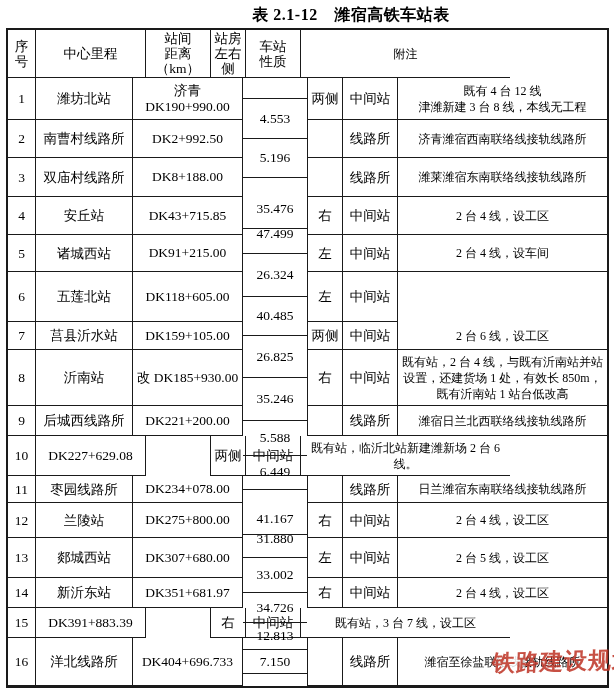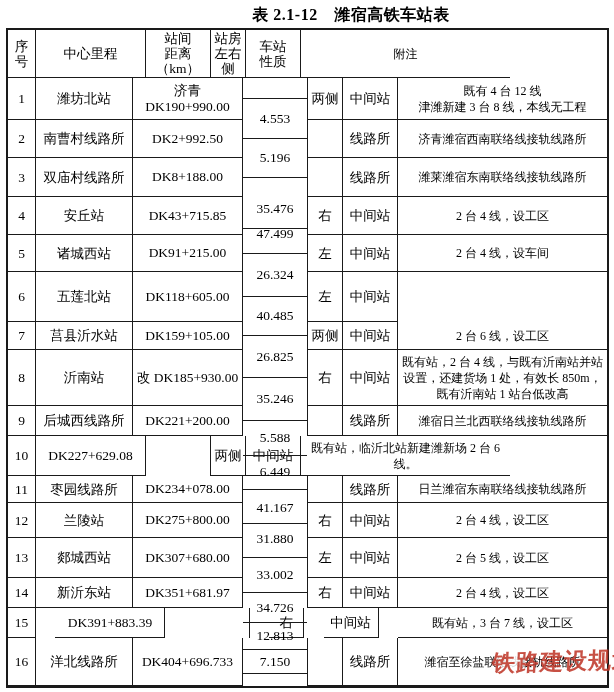--- a/index.html
+++ b/index.html
@@ -196,21 +196,21 @@
         </div>
         <div class="row" style="height: 30px;">
           <div class="cell c0">14</div>
           <div class="cell c1">新沂东站</div>
           <div class="cell c2">DK351+681.97</div>
           <div class="cell c3"></div>
           <div class="cell c4">右</div>
           <div class="cell c5">中间站</div>
           <div class="cell c6">2 台 4 线，设工区</div>
         </div>
-        <div class="row" style="height: 30px; justify-content: space-between;">
+        <div class="row" style="height: 30px;">
           <div class="cell c0">15</div>
           <div class="cell c2">DK391+883.39</div>
           <div class="cell c3"></div>
           <div class="cell c4">右</div>
           <div class="cell c5">中间站</div>
           <div class="cell c6">既有站，3 台 7 线，设工区</div>
         </div>
         <div class="row" style="height: 48px;">
           <div class="cell c0">16</div>
           <div class="cell c1">洋北线路所</div>
@@ -225,21 +225,21 @@
           <div class="dseg" style="top: 21px; height: 40px;">4.553</div>
           <div class="dseg" style="top: 61px; height: 38.5px;">5.196</div>
           <div class="dseg" style="top: 112px; height: 38.5px;">35.476</div>
           <div class="dseg" style="top: 138px; height: 37.5px;">47.499</div>
           <div class="dseg" style="top: 175.5px; height: 43.5px;">26.324</div>
           <div class="dseg" style="top: 219px; height: 39px;">40.485</div>
           <div class="dseg" style="top: 258px; height: 42px;">26.825</div>
           <div class="dseg" style="top: 300px; height: 43px;">35.246</div>
           <div class="dseg" style="top: 343px; height: 35px;">5.588</div>
           <div class="dseg" style="top: 378px; height: 33.5px;">6.449</div>
-          <div class="dseg" style="top: 415px; height: 31px;">41.167</div>
+          <div class="dseg" style="top: 426px; height: 31px;">41.167</div>
           <div class="dseg" style="top: 442.5px; height: 37.5px;">31.880</div>
           <div class="dseg" style="top: 480px; height: 35px;">33.002</div>
           <div class="dseg" style="top: 515px; height: 30px;">34.726</div>
           <div class="dseg" style="top: 545px; height: 27px;">12.813</div>
           <div class="dseg" style="top: 572px; height: 24px;">7.150</div>
           <div class="dseg noline" style="top: 596px; height: 12px;"></div>
         </div>
     </div>
   </div>
 

